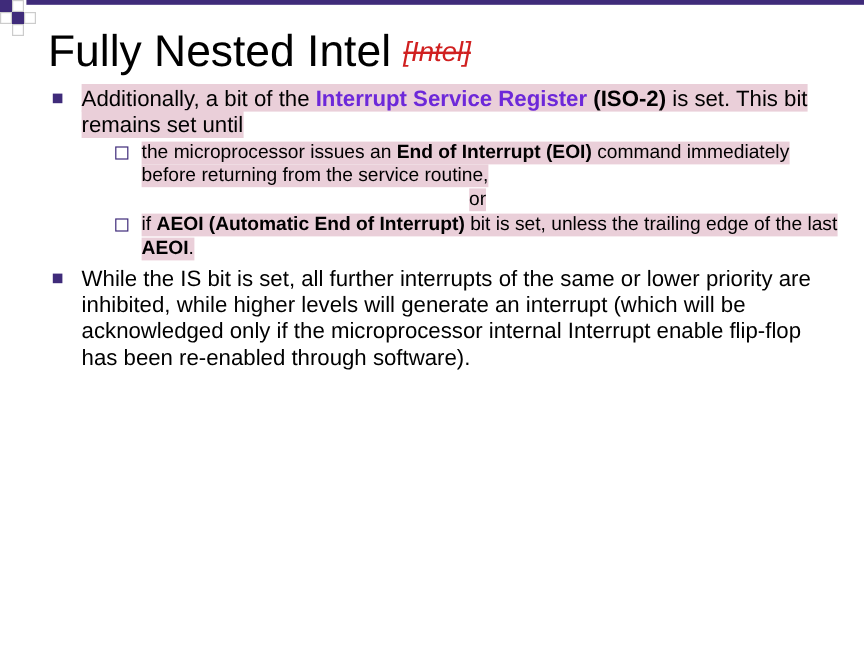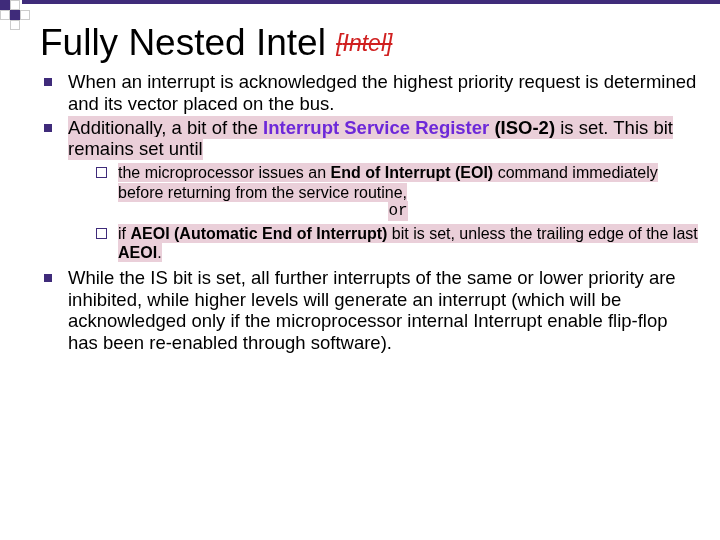--- a/index.html
+++ b/index.html
@@ -66,21 +66,21 @@
     box-decoration-break: clone;
     -webkit-box-decoration-break: clone;
   }
   .red { color: #6d28d9; }
   .sublist { list-style:none; margin: 3px 0 4px 28px; font-size: 16px; line-height:1.22; }
   .sublist > li { position:relative; padding-left: 22px; margin-bottom: 2px; }
   .sublist > li::before {
     content:""; position:absolute; left:0; top:4px;
     width:9px; height:9px; border:1.5px solid #3f2b7a; background:#fff;
   }
-  .or-line { text-align:center; margin-left: -20px; font-family: Liberation Mono, monospace; }
+  .or-line { text-align:center; margin-left: -20px; }
 </style>
 </head>
 <body>
 
 <div class="corner-deco">
   <div class="bar"></div>
   <div class="s1"></div>
     <div class="s2"></div>
     <div class="s3"></div>
   <div class="s4"></div>
@@ -88,21 +88,20 @@
     <div class="s6"></div>
 </div>
 
 <div class="slide">
   <h1 class="title">
     <span>Fully Nested Intel </span><span class="title-suffix"><span>[</span><span>Intel</span><span>]</span></span>
   </h1>
 
   <div class="content">
     <ul class="bullets">
-      <li><span>When an interrupt is acknowledged the highest priority request is determined and its vector placed on the bus.</span></li>
       <li>
         <span class="highlight"><span>Additionally, a bit of the </span><b class="red">Interrupt Service Register</b><b> (ISO-2)</b><span> is set. This bit remains set until</span></span>
         <ul class="sublist">
           <li>
             <span class="highlight"><span>the microprocessor issues an </span><b>End of Interrupt</b><b> (EOI)</b><span> command immediately before returning from the service routine,</span></span>
             <div class="or-line"><span class="highlight">or</span></div>
           </li>
           <li>
             <span class="highlight"><span>if </span><b>AEOI</b><b> (Automatic End of Interrupt)</b><span> bit is set, unless the trailing edge of the last </span><b>AEOI</b><span>.</span></span>
           </li>

